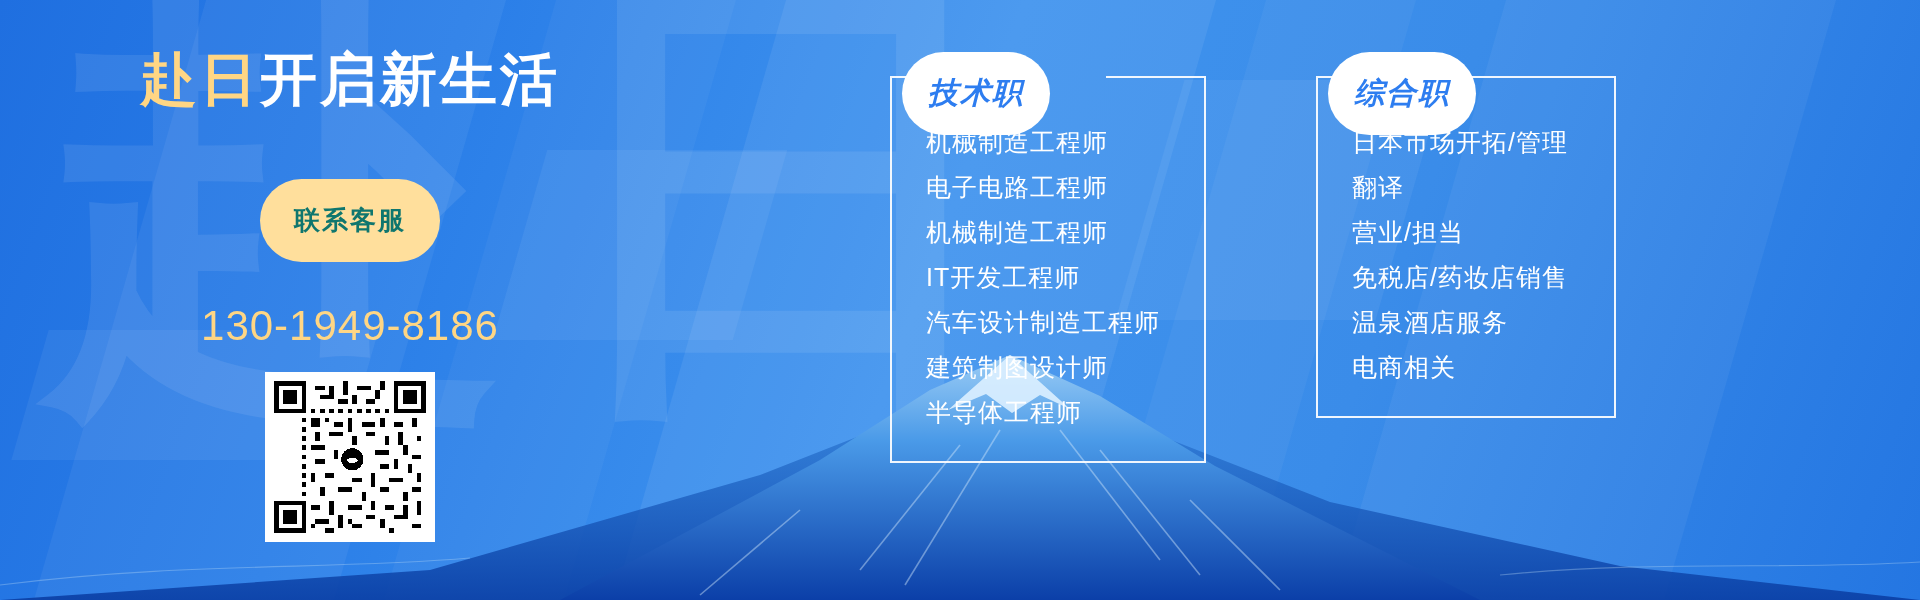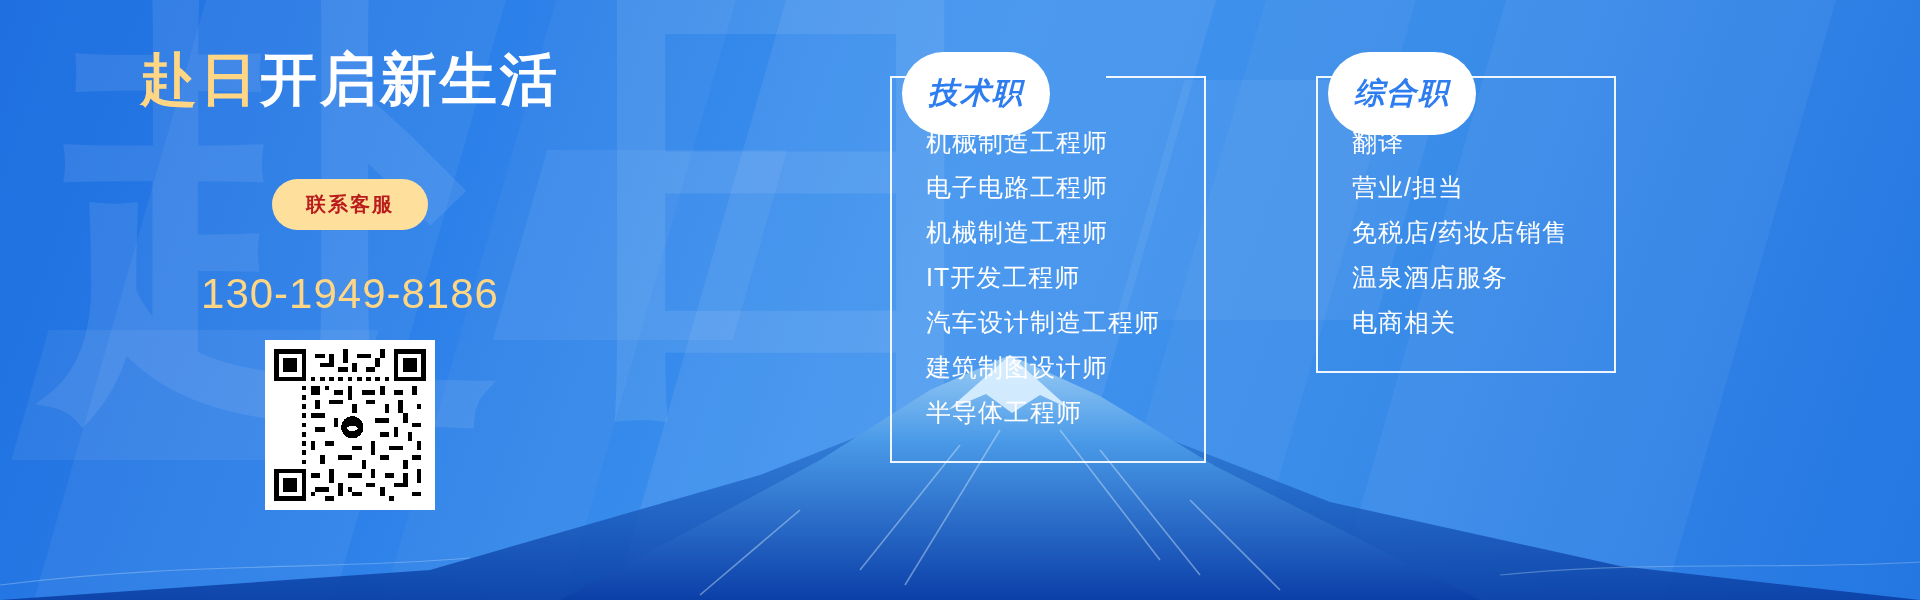--- a/index.html
+++ b/index.html
@@ -68,25 +68,25 @@
     letter-spacing: 3px;
     white-space: nowrap;
     line-height: 1.1;
   }
   .headline .accent { color: #ffd684; }
   .headline .plain  { color: #ffffff; }
 
   .contact-btn {
     margin-top: 68px;
     background: #ffdf9c;
-    color: #b91c1c;
-    font-size: 20px;
+    color: #0f766e;
+    font-size: 26px;
     font-weight: bold;
     letter-spacing: 2px;
-    padding: 12px 34px;
+    padding: 24px 34px;
     border: none;
     border-radius: 999px;
     cursor: pointer;
     font-family: inherit;
   }
   .phone {
     margin-top: 40px;
     color: #ffd684;
     font-size: 42px;
     letter-spacing: 1px;
@@ -338,20 +338,21 @@
         <div class="job-item">IT开发工程师</div>
         <div class="job-item">汽车设计制造工程师</div>
         <div class="job-item">建筑制图设计师</div>
         <div class="job-item">半导体工程师</div>
       </div>
     </div>
 
     <div class="job-col">
       <div class="job-pill">综合职</div>
       <div class="job-box gen">
+        <div class="job-item">日本市场开拓/管理</div>
         <div class="job-item">翻译</div>
         <div class="job-item">营业/担当</div>
         <div class="job-item">免税店/药妆店销售</div>
         <div class="job-item">温泉酒店服务</div>
         <div class="job-item">电商相关</div>
       </div>
     </div>
 
   </div>
 </div>

